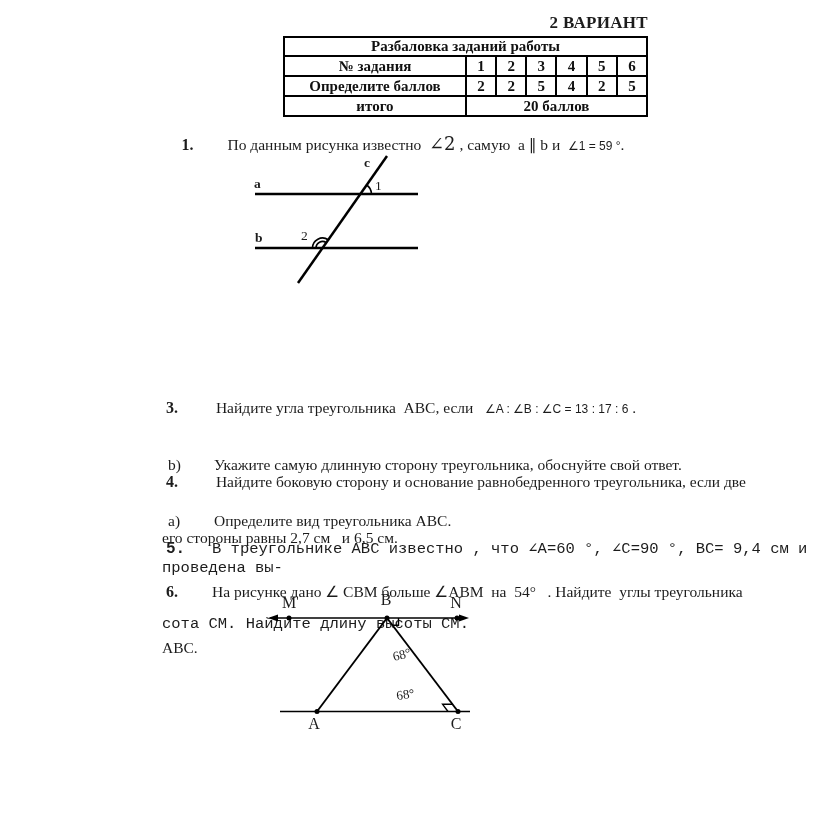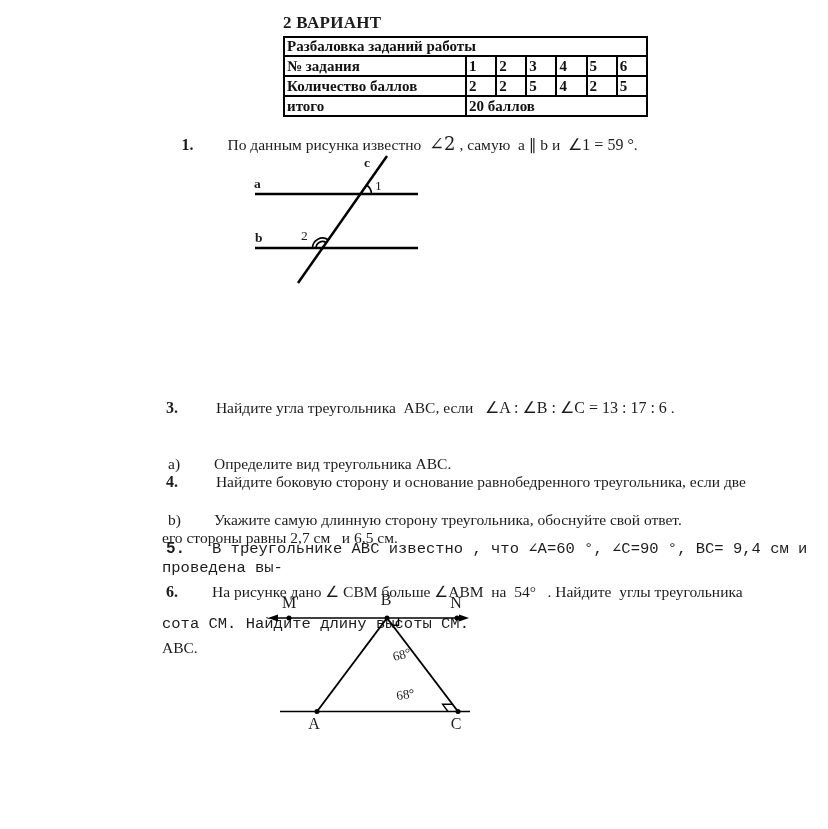--- a/index.html
+++ b/index.html
@@ -7,44 +7,44 @@
     position:relative;
     width:828px;height:829px;
     background:#ffffff;
     font-family:"Liberation Serif", serif;
     color:#1c1c1c;
     overflow:hidden;
   }
   
   .doc-title{
     position:absolute;top:13px;left:283px;width:365px;
-    text-align:left;font-weight:bold;font-size:17px;letter-spacing:.3px;
+    text-align:right;font-weight:bold;font-size:17px;letter-spacing:.3px;
   }
   
   table.score{
     position:absolute;top:36px;left:283px;
     border-collapse:collapse;table-layout:fixed;width:365px;
     font-weight:bold;font-size:15px;color:#111;
   }
   table.score td{
-    border:2px solid #000;padding:0 2px;
+    border:2px solid #000;text-align:center;padding:0 2px;
     height:17px;line-height:17px;white-space:nowrap;overflow:hidden;
   }
   table.score tr.num-row td{height:18px;}
   
   .q{
     position:absolute;left:162px;width:648px;
     font-size:15.5px;line-height:18.6px;white-space:pre-wrap;
   }
   .qnum{
     display:inline-block;width:46px;padding-left:4px;
     font-weight:bold;font-size:16px;vertical-align:baseline;
   }
   .submarker{display:inline-block;width:46px;padding-left:6px;font-size:15.5px;}
-  .math{font-family:Liberation Serif, serif;font-size:16px;margin-top:28px;}
+  .math{font-family:Liberation Sans, sans-serif;font-size:12px;margin-top:28px;}
   .math-big{font-family:"DejaVu Serif", serif;font-size:18px;}
   .cont{white-space:pre-wrap;}
   
   .fig{position:absolute;}
   .fig svg{display:block;}
   text{fill:#1c1c1c;}
 </style>
 </head>
 <body>
 
@@ -69,21 +69,21 @@
     <tr class="num-row">
       <td>№ задания</td>
       <td>1</td>
       <td>2</td>
       <td>3</td>
       <td>4</td>
       <td>5</td>
       <td>6</td>
     </tr>
     <tr class="num-row">
-      <td>Количество баллов</td>
+      <td>Определите баллов</td>
       <td>2</td>
       <td>2</td>
       <td>5</td>
       <td>4</td>
       <td>2</td>
       <td>5</td>
     </tr>
     <tr class="num-row">
       <td>итого</td>
       <td colspan="6">20 баллов</td>
@@ -109,22 +109,22 @@
       <text x="145" y="40" font-size="13.5">1</text>
       <text x="71" y="90" font-size="13.5">2</text>
     </svg>
   </div>
 
   <div class="q" style="top:301px;">
   </div>
 
   <div class="q" style="top:362px;">
     <div><span class="qnum">3.</span><span> Найдите угла треугольника  АВС, если   </span><span class="math">∠A : ∠B : ∠C = 13 : 17 : 6</span><span> .</span></div>
+    <div><span class="submarker">b)</span><span>Укажите самую длинную сторону треугольника, обоснуйте свой ответ.</span></div>
     <div><span class="submarker">a)</span><span>Определите вид треугольника АВС.</span></div>
-    <div><span class="submarker">b)</span><span>Укажите самую длинную сторону треугольника, обоснуйте свой ответ.</span></div>
   </div>
 
   <div class="q" style="top:436px;">
     <div><span class="qnum">4.</span><span> Найдите боковую сторону и основание равнобедренного треугольника, если две</span></div>
     <div class="cont">его стороны равны 2,7 см   и 6,5 см.</div>
   </div>
 
   <div class="q" style="top:503px;font-family:Liberation Mono, monospace;">
     <div><span class="qnum">5.</span><span>В треугольнике АВС известно , что ∠А=60 °, ∠С=90 °, ВС= 9,4 см и проведена вы-</span></div>
     <div class="cont">сота СМ. Найдите длину высоты СМ.</div>

